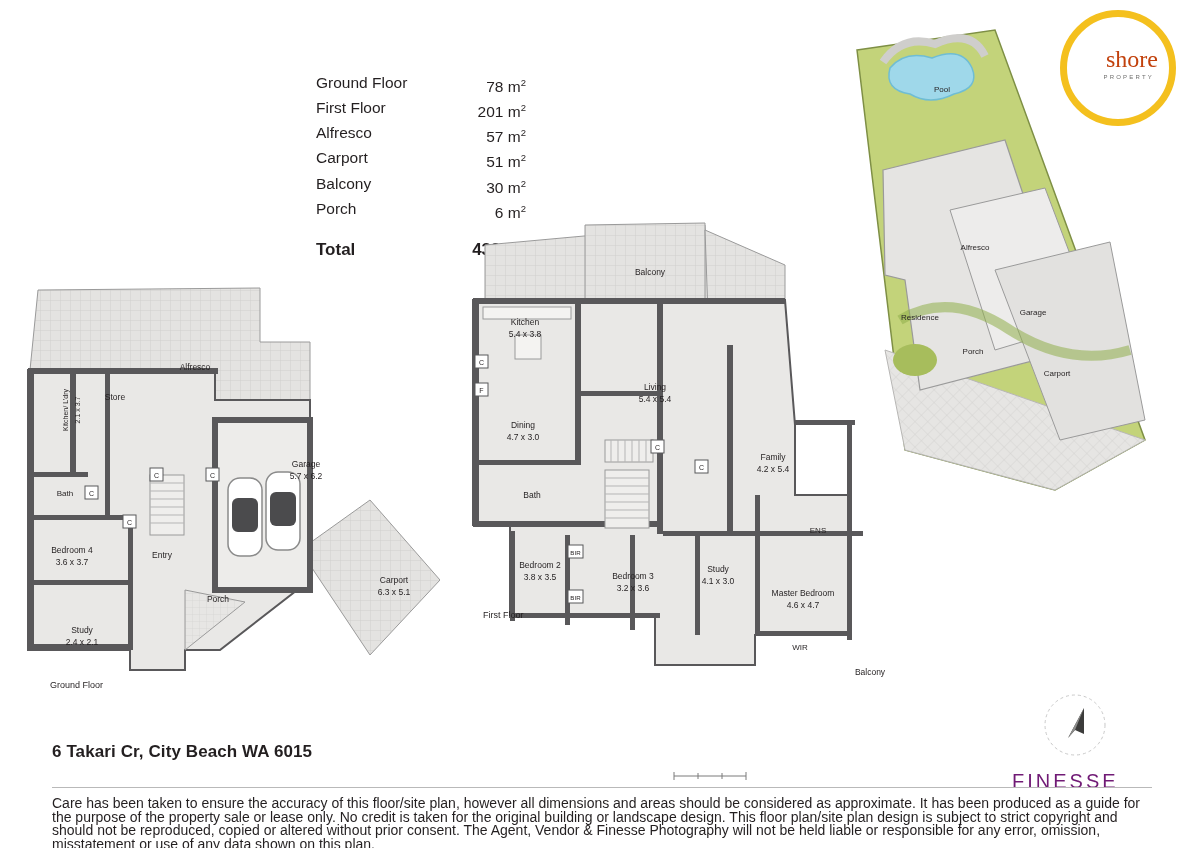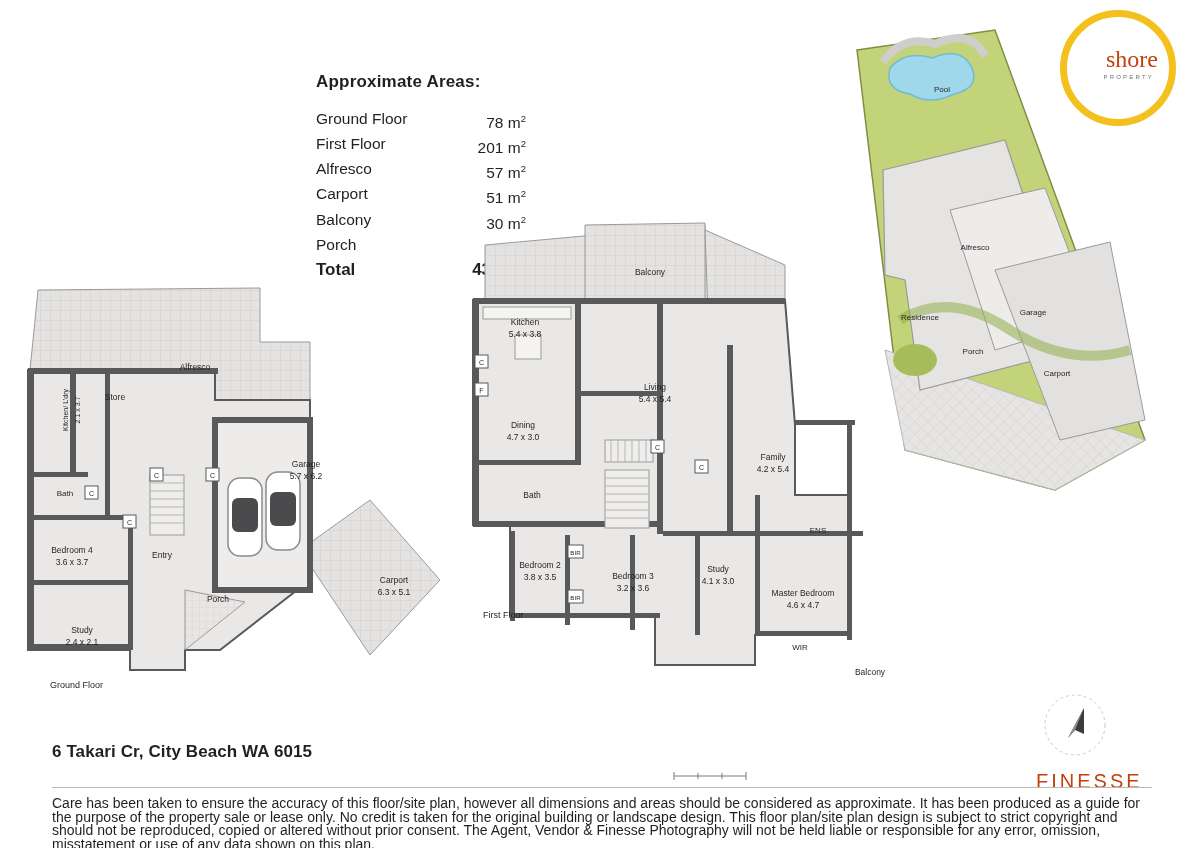--- a/index.html
+++ b/index.html
@@ -11,32 +11,32 @@
     overflow:hidden;
   }
   .abs { position:absolute; }
 
   
   #areas { left:316px; top:72px; width:210px; }
   #areas .heading { font-size:17px; font-weight:bold; letter-spacing:.2px; margin-bottom:16px; }
   #areas .row { display:flex; justify-content:space-between; font-size:15.5px; line-height:21px; }
   #areas .row .val { white-space:nowrap; }
   #areas .sup { font-size:9.5px; vertical-align:super; }
-  #areas .total { font-weight:bold; font-size:17px; }
+  #areas .total { margin-top:16px; font-weight:bold; font-size:17px; }
 
   
   .plan { position:absolute; }
   .wallfill { fill:#59585a; }
   .lbl { font-family:"Liberation Sans", sans-serif; fill:#231f20; }
 
   
   #addr { left:52px; top:742px; font-size:17px; font-weight:bold; letter-spacing:.1px; }
   #disclaimer { left:52px; top:797px; width:1100px; font-size:14px; line-height:13.6px; color:#231f20; }
   #rule { left:52px; top:787px; width:1100px; height:1px; background:#b9b9b9; }
-  #finesse { left:1036px; top:770px; font-size:20px; letter-spacing:3px; color:#c2410c; }
+  #finesse { left:1012px; top:770px; font-size:20px; letter-spacing:3px; color:#701a75; }
   #scalebar { left:672px; top:770px; width:76px; height:12px; }
 
   
   #logo { right:24px; top:10px; width:108px; height:108px; }
   #logo .ring { position:absolute; right:0; top:0; width:102px; height:102px; border-radius:50%; border:7px solid #f4c01e; }
   #logo .word { position:absolute; right:18px; top:36px; font-family:"Liberation Serif", serif; font-size:24px; color:#c2410c; }
   #logo .sub { position:absolute; right:22px; top:64px; font-size:6px; letter-spacing:2.2px; color:#6f6f6e; }
 
   
   #compass { left:1040px; top:690px; width:70px; height:70px; }
@@ -44,21 +44,20 @@
 </head>
 <body>
 
 <div id="logo" class="abs">
   <div class="ring"></div>
   <div class="word">shore</div>
   <div class="sub">PROPERTY</div>
 </div>
 
 <div id="areas" class="abs">
-  <div class="heading">Approximate Areas:</div>
 
   <div class="row">
     <span>Ground Floor</span>
     <span class="val"><span>78 m</span><span class="sup">2</span></span>
   </div>
   <div class="row">
     <span>First Floor</span>
     <span class="val"><span>201 m</span><span class="sup">2</span></span>
   </div>
   <div class="row">

